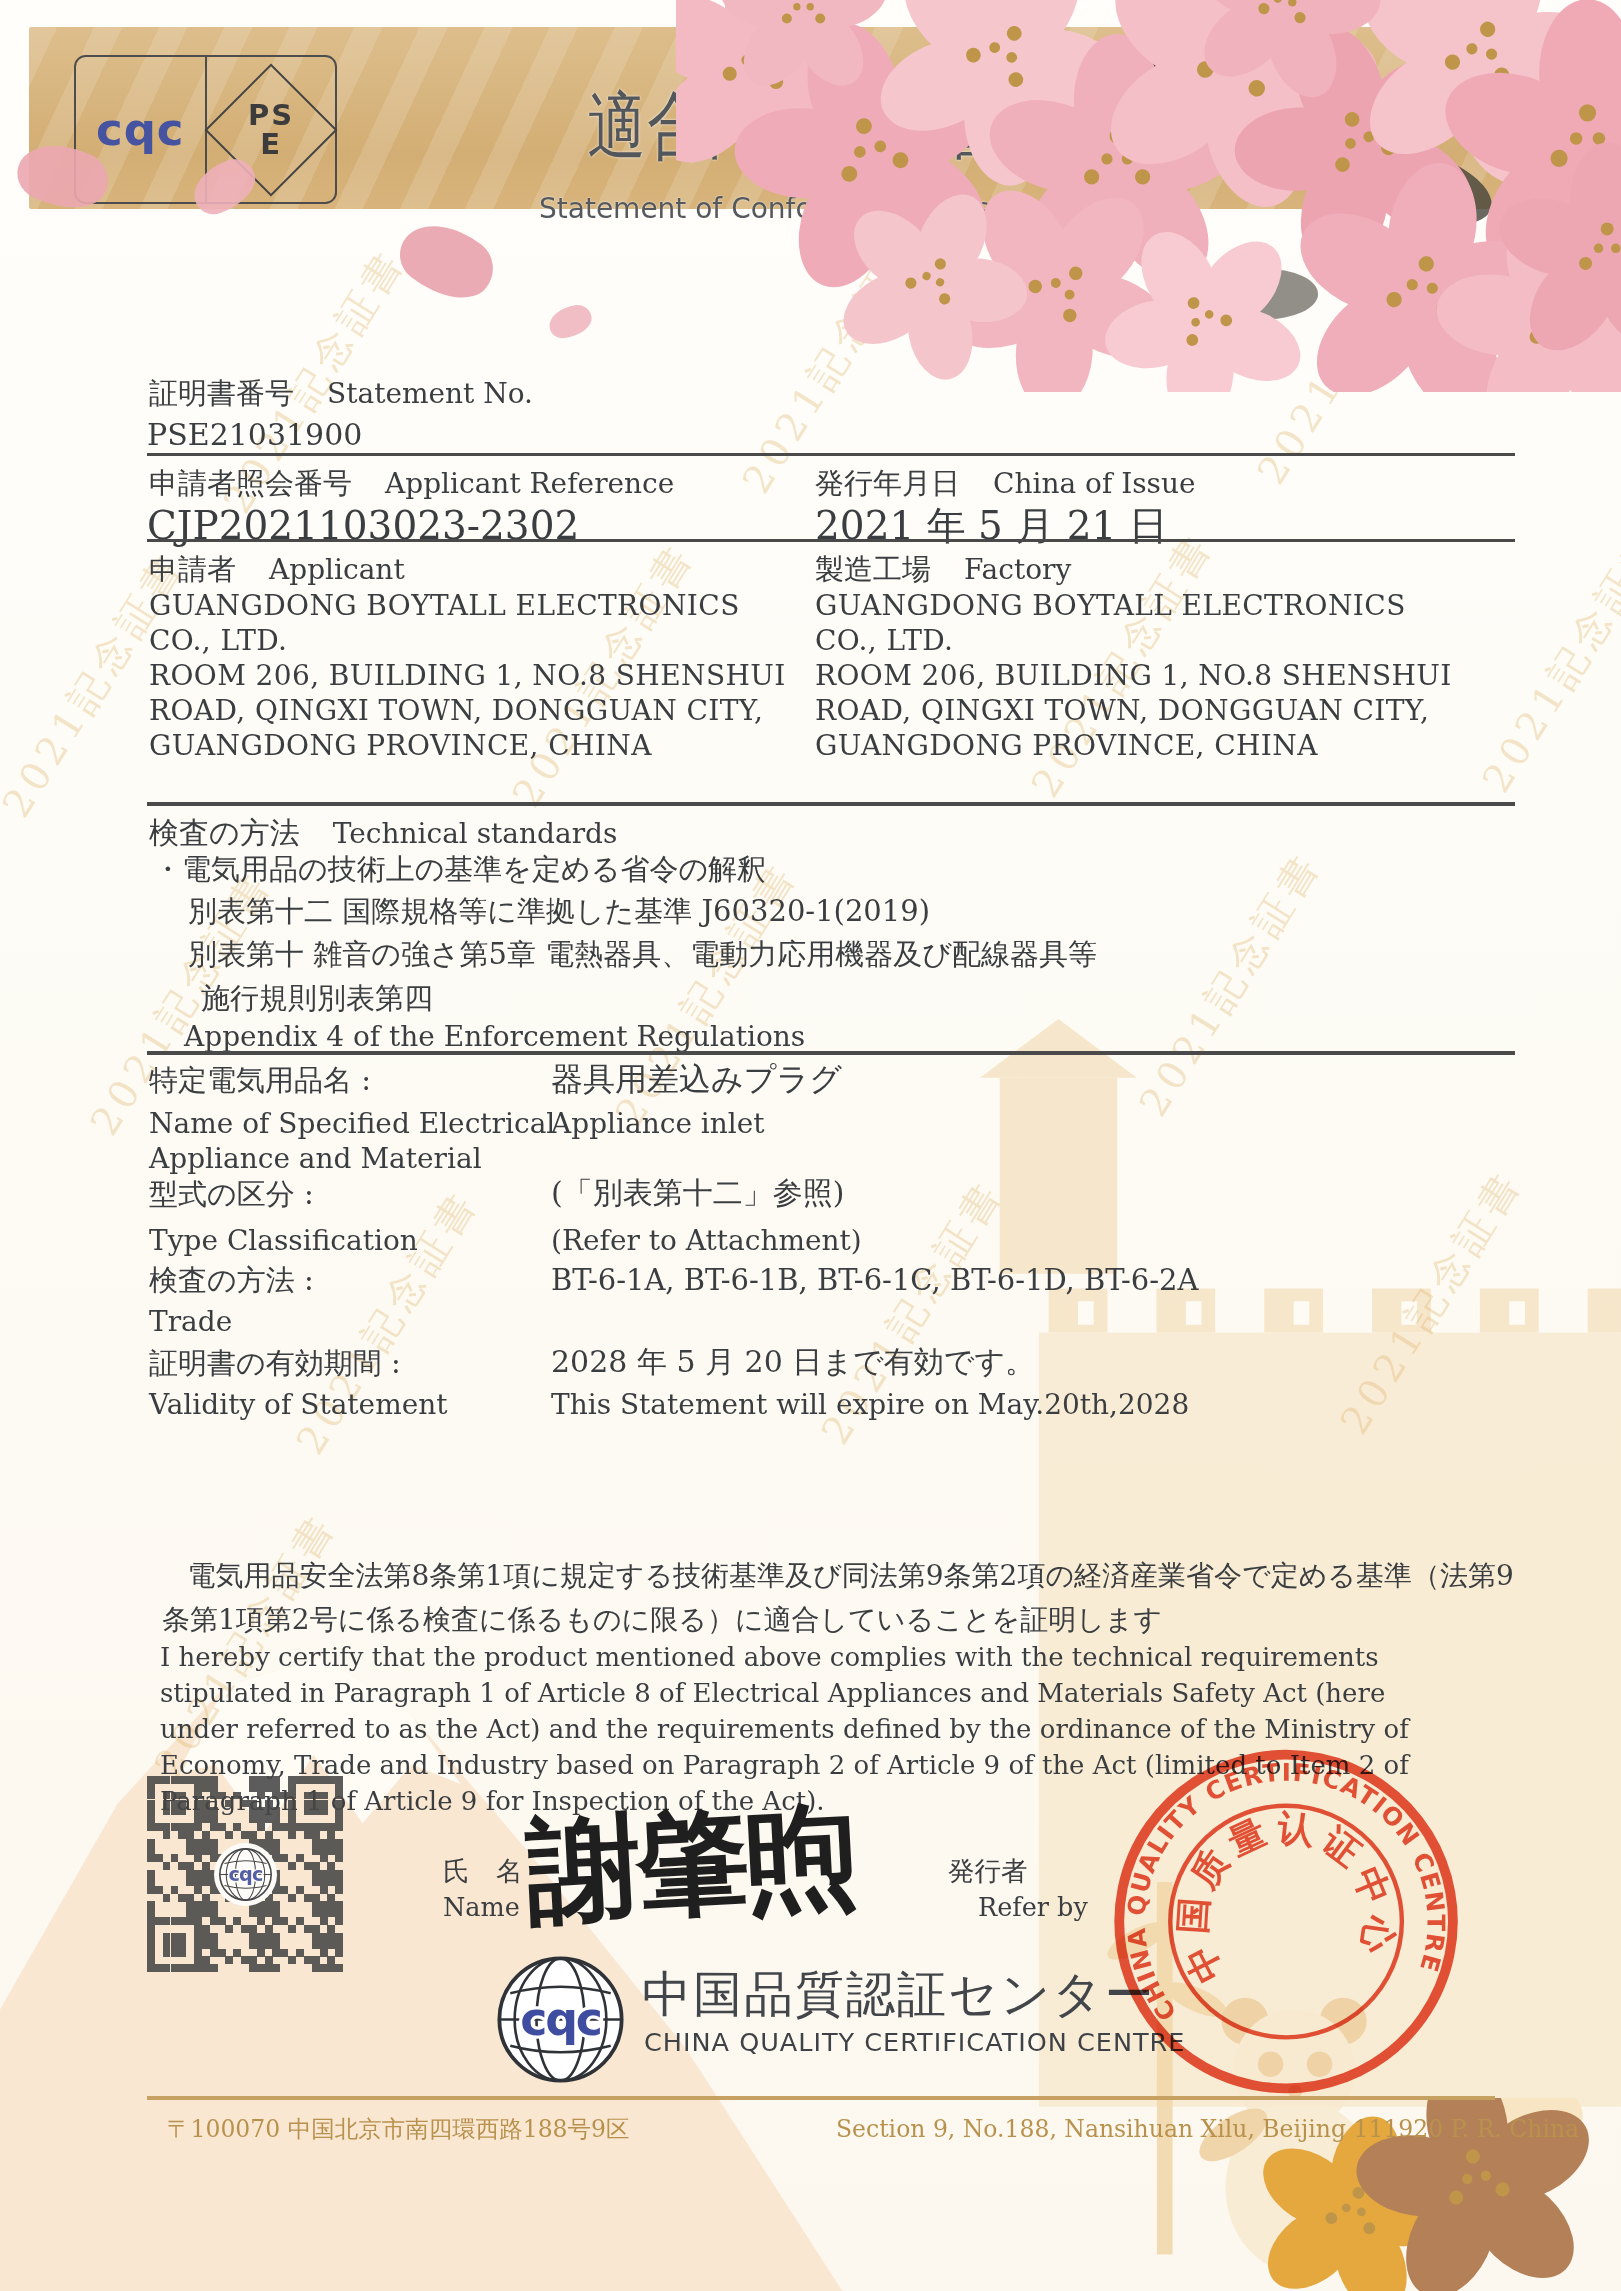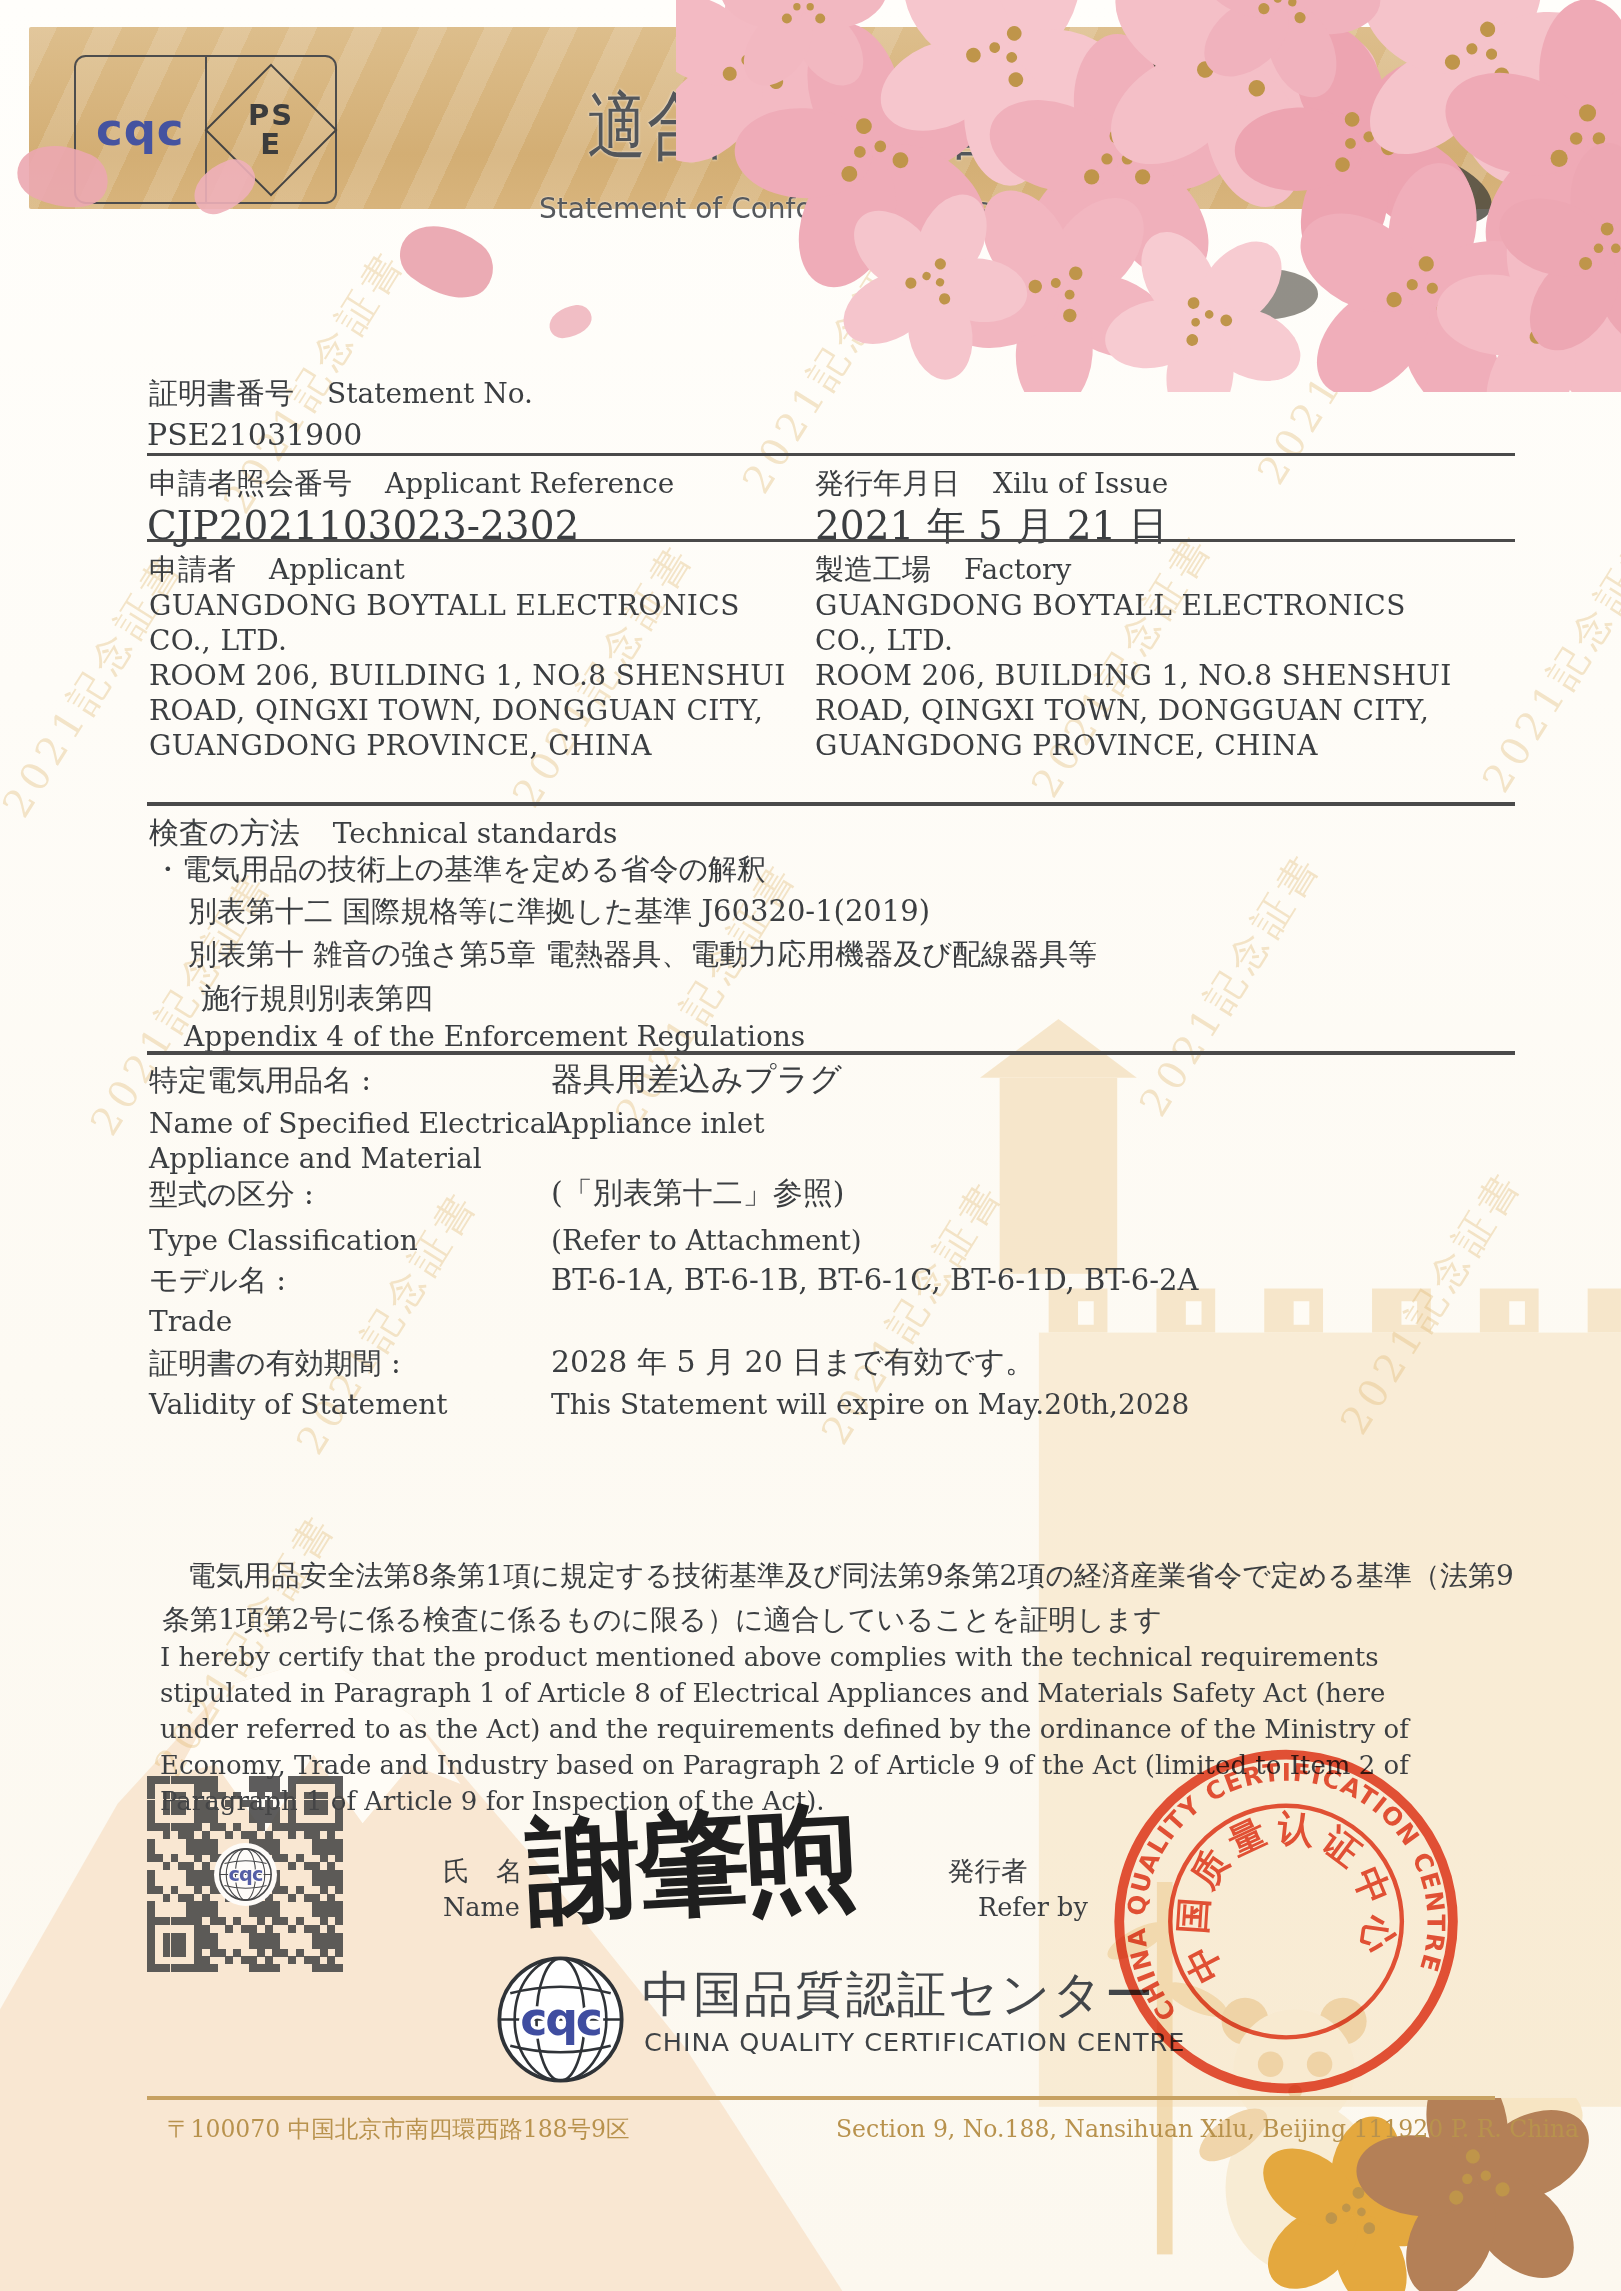--- a/index.html
+++ b/index.html
@@ -224,21 +224,21 @@
     <div class="val" style="left:147px;top:416px;font-size:30px">PSE21031900</div>
     <div class="hr" style="top:453px;height:2.9px"></div>
 
     <div class="lp" style="left:149px;top:465px">
       <span class="jp">申請者照会番号</span>
       <span class="en">Applicant Reference</span>
     </div>
     <div class="val" style="left:147px;top:502px">CJP2021103023-2302</div>
     <div class="lp" style="left:815px;top:465px">
       <span class="jp">発行年月日</span>
-      <span class="en">Xilu of Issue</span>
+      <span class="en">China of Issue</span>
     </div>
     <div class="val" style="left:815px;top:502px">2021 年 5 月 21 日</div>
     <div class="hr" style="top:539px;height:2.9px"></div>
 
     <div class="lp" style="left:149px;top:551px">
       <span class="jp">申請者</span>
       <span class="en">Applicant</span>
     </div>
     <div class="lp" style="left:815px;top:551px">
       <span class="jp">製造工場</span>
@@ -273,21 +273,21 @@
 
     <div class="plabel" style="top:1062px">特定電気用品名 :</div>
     <div class="pval" style="top:1059px;font-size:32px">器具用差込みプラグ</div>
     <div class="pen" style="top:1106px">Name of Specified Electrical</div>
     <div class="pvalen" style="top:1106px">Appliance inlet</div>
     <div class="pen" style="top:1141px">Appliance and Material</div>
     <div class="plabel" style="top:1176px">型式の区分 :</div>
     <div class="pval" style="top:1174px">(「別表第十二」参照)</div>
     <div class="pen" style="top:1223px">Type Classification</div>
     <div class="pvalen" style="top:1223px">(Refer to Attachment)</div>
-    <div class="plabel" style="top:1262px">モデル名 :</div>
+    <div class="plabel" style="top:1262px">検査の方法 :</div>
     <div class="pval" style="top:1262px;font-size:29px">BT-6-1A, BT-6-1B, BT-6-1C, BT-6-1D, BT-6-2A</div>
     <div class="pen" style="top:1304px">Trade</div>
     <div class="plabel" style="top:1345px">証明書の有効期間 :</div>
     <div class="pval" style="top:1343px">2028 年 5 月 20 日まで有効です。</div>
     <div class="pen" style="top:1387px">Validity of Statement</div>
     <div class="pvalen" style="top:1387px">This Statement will expire on May.20th,2028</div>
 
     <div class="para" style="left:162px;top:1554px;width:1364px;font-size:28px;line-height:44px;text-indent:25.5px">電気用品安全法第8条第1項に規定する技術基準及び同法第9条第2項の経済産業省令で定める基準（法第9条第1項第2号に係る検査に係るものに限る）に適合していることを証明します</div>
     <div class="para" style="left:160px;top:1639px;width:1304px;font-size:26px;line-height:36px">I hereby certify that the product mentioned above complies with the technical requirements stipulated in Paragraph 1 of Article 8 of Electrical Appliances and Materials Safety Act (here under referred to as the Act) and the requirements defined by the ordinance of the Ministry of Economy, Trade and Industry based on Paragraph 2 of Article 9 of the Act (limited to Item 2 of Paragraph 1 of Article 9 for Inspection of the Act).</div>
 

